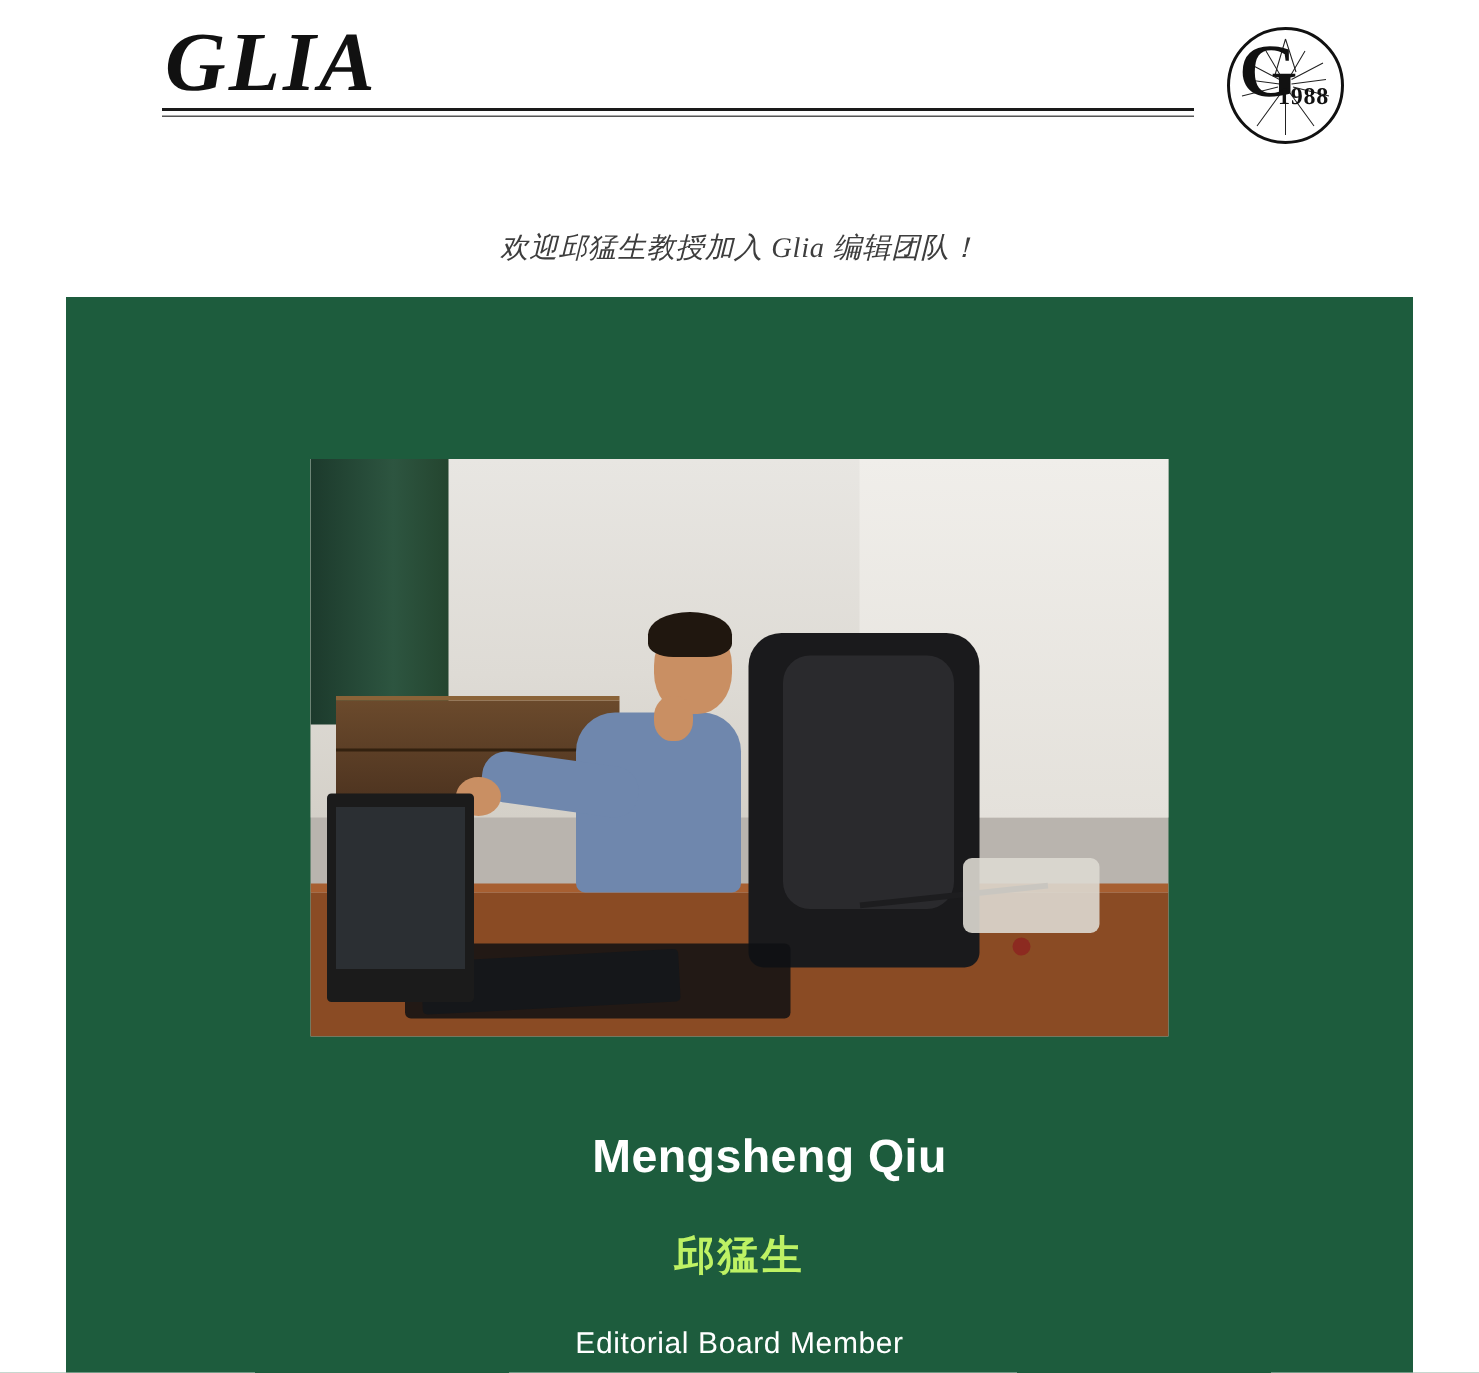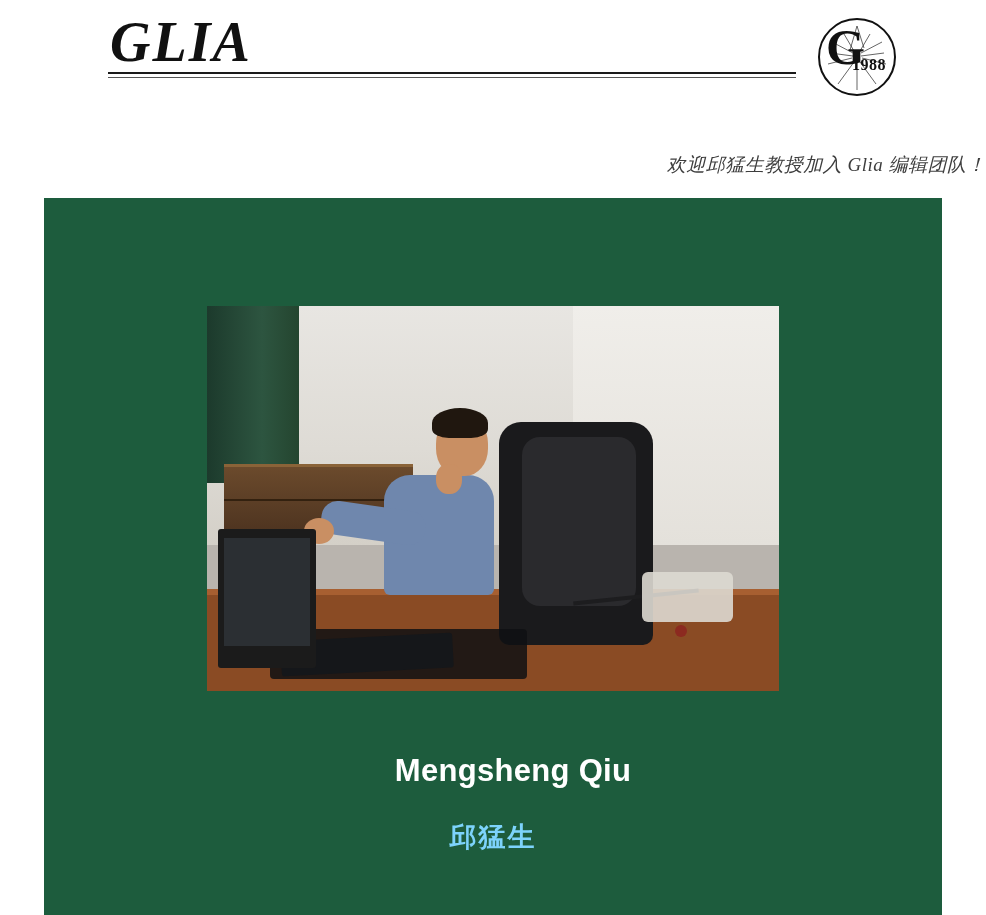--- a/index.html
+++ b/index.html
@@ -98,21 +98,21 @@
     letter-spacing: 0.5px;
   }
   .seal-rays {
     position: absolute;
     left: 0; top: 0;
     width: 74px; height: 74px;
   }
 
   
   .welcome {
-    text-align: right;
+    text-align: center;
     font-family: "Liberation Serif", serif;
     font-style: italic;
     font-size: 19px;
     color: #3d3d3d;
     padding: 42px 0 20px 0;
     letter-spacing: 0.5px;
   }
 
   
   .card {
@@ -233,21 +233,21 @@
     font-size: 31px;
     font-weight: bold;
     color: #ffffff;
     letter-spacing: 0.3px;
     padding-left: 40px;
   }
   .name-cn {
     margin-top: 30px;
     font-size: 27px;
     font-weight: bold;
-    color: #7dd3fc;
+    color: #bef264;
     letter-spacing: 2px;
   }
   .role {
     margin-top: 30px;
     font-size: 20px;
     color: #ffffff;
     letter-spacing: 0.4px;
   }
 </style>
 </head>
@@ -301,15 +301,16 @@
       <div class="monitor">
         <div class="monitor-screen"></div>
       </div>
       <div class="cable"></div>
       <div class="bag"></div>
       <div class="red-dot"></div>
     </div>
 
     <div class="name-en">Mengsheng Qiu</div>
     <div class="name-cn">邱猛生</div>
+    <div class="role">Editorial Board Member</div>
   </div>
 
 </div>
 
 </body></html>

